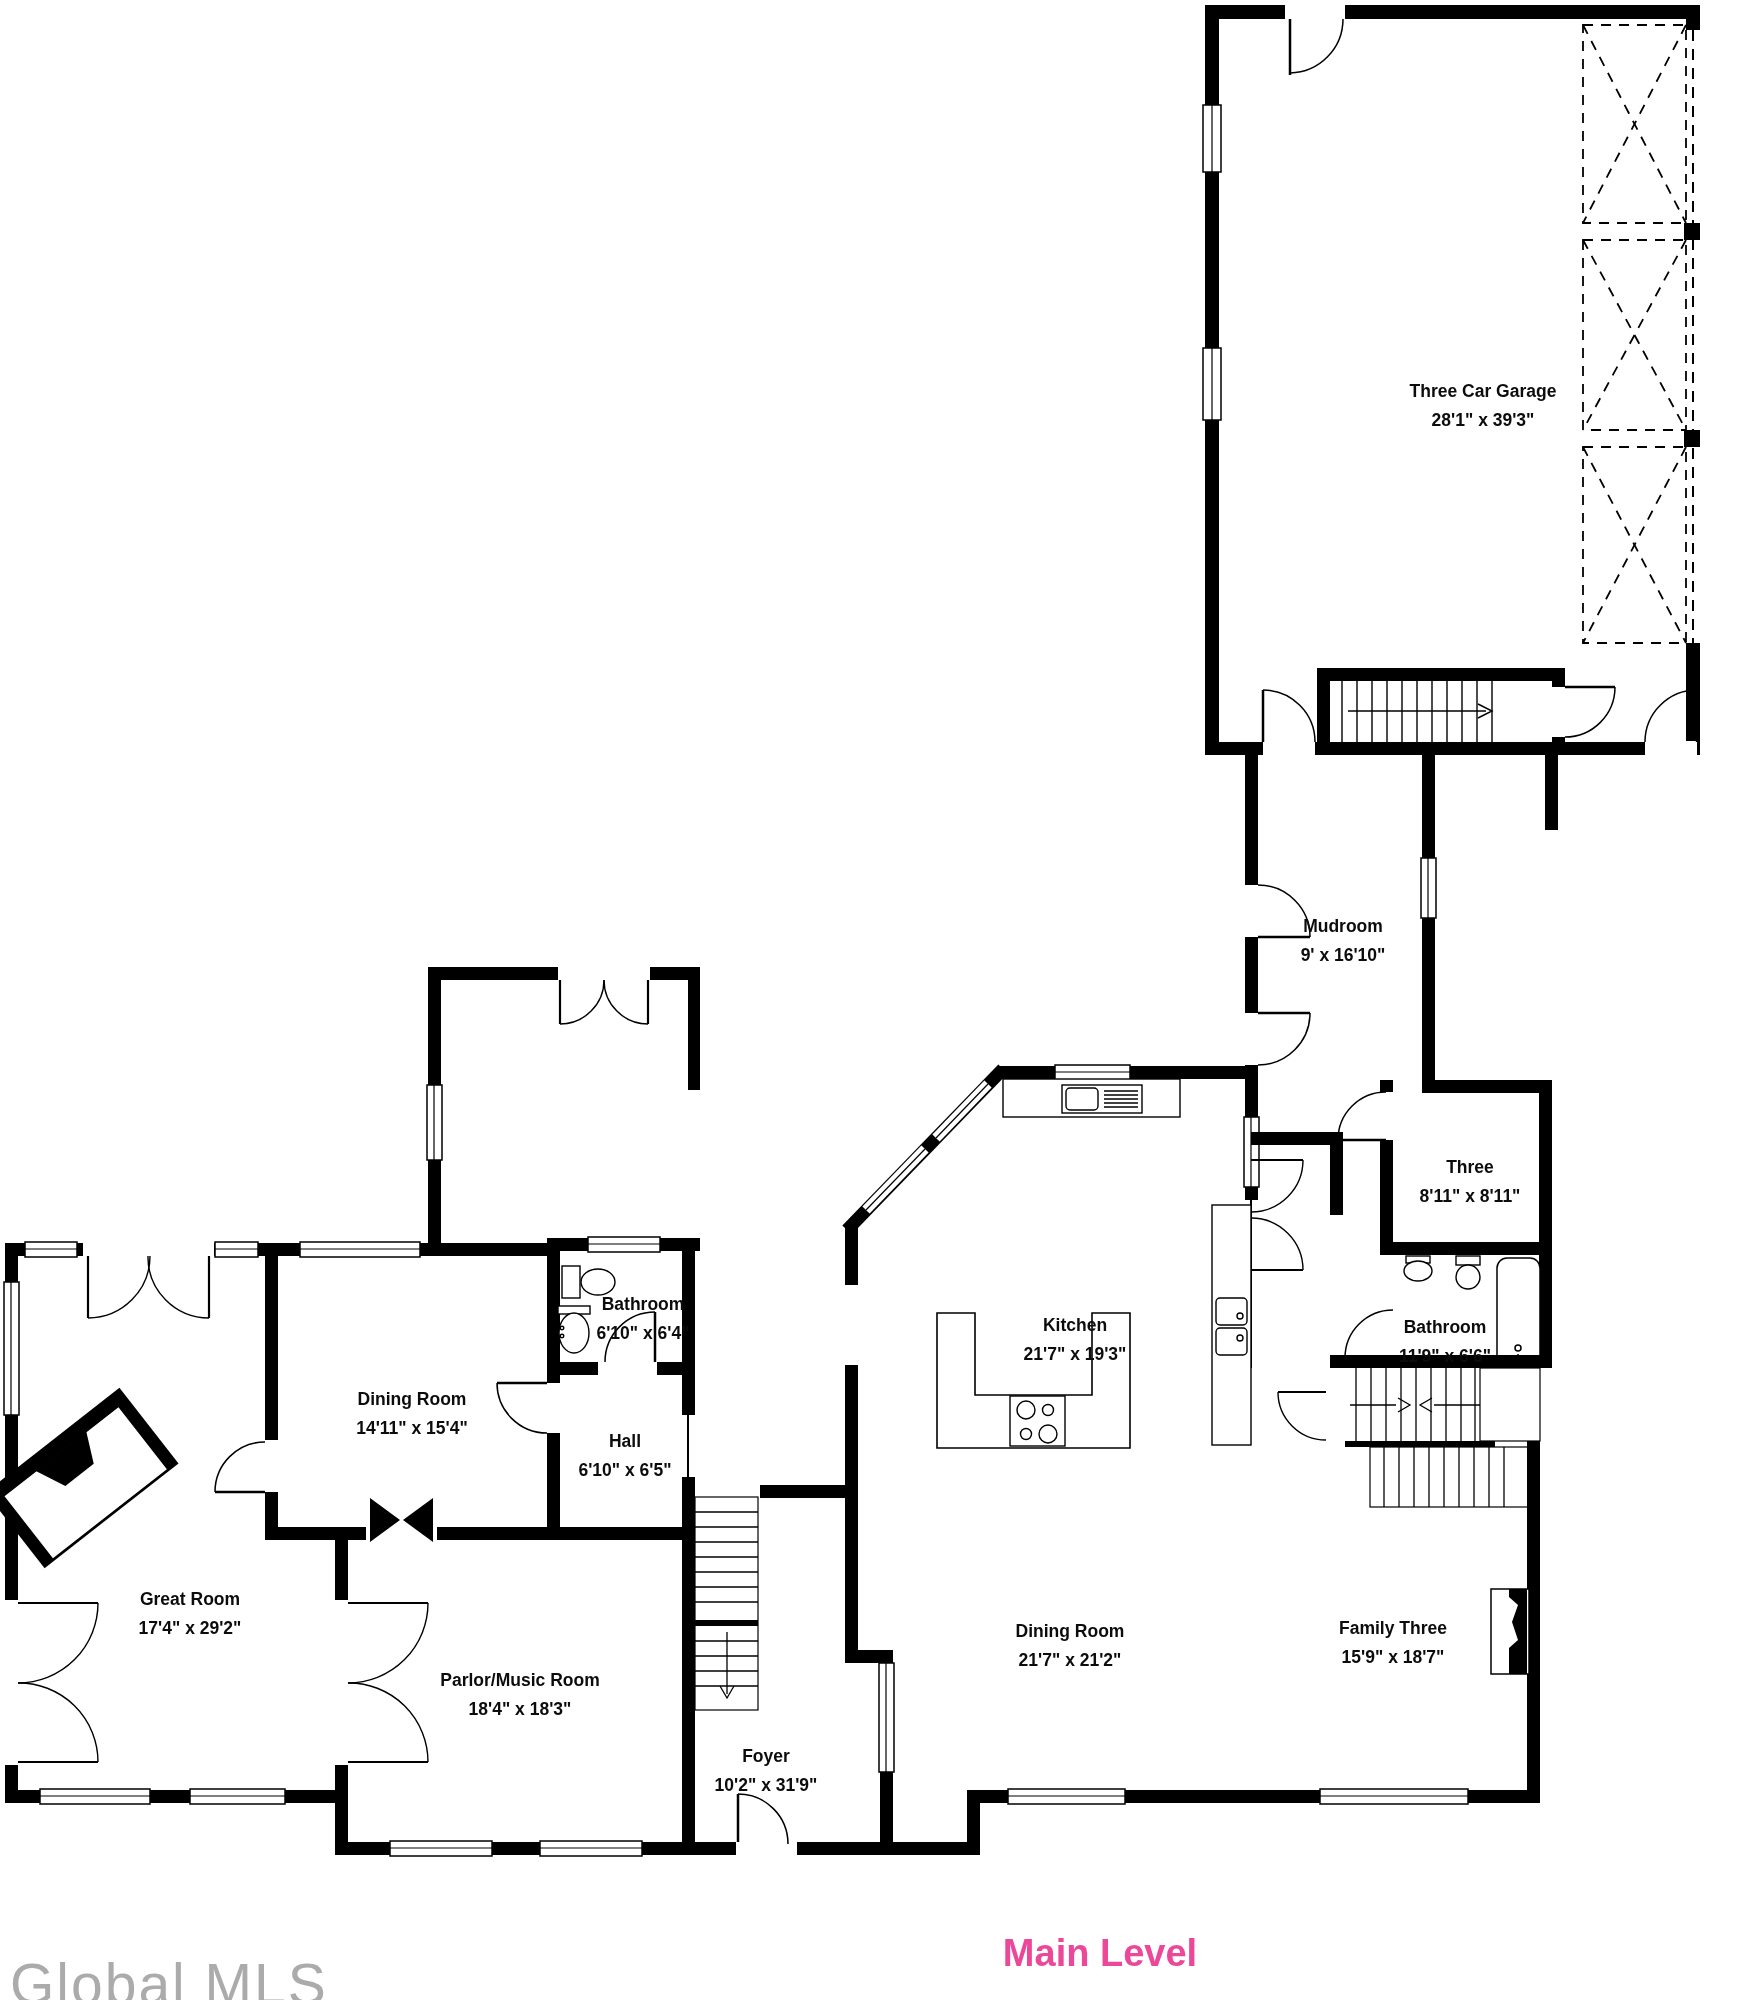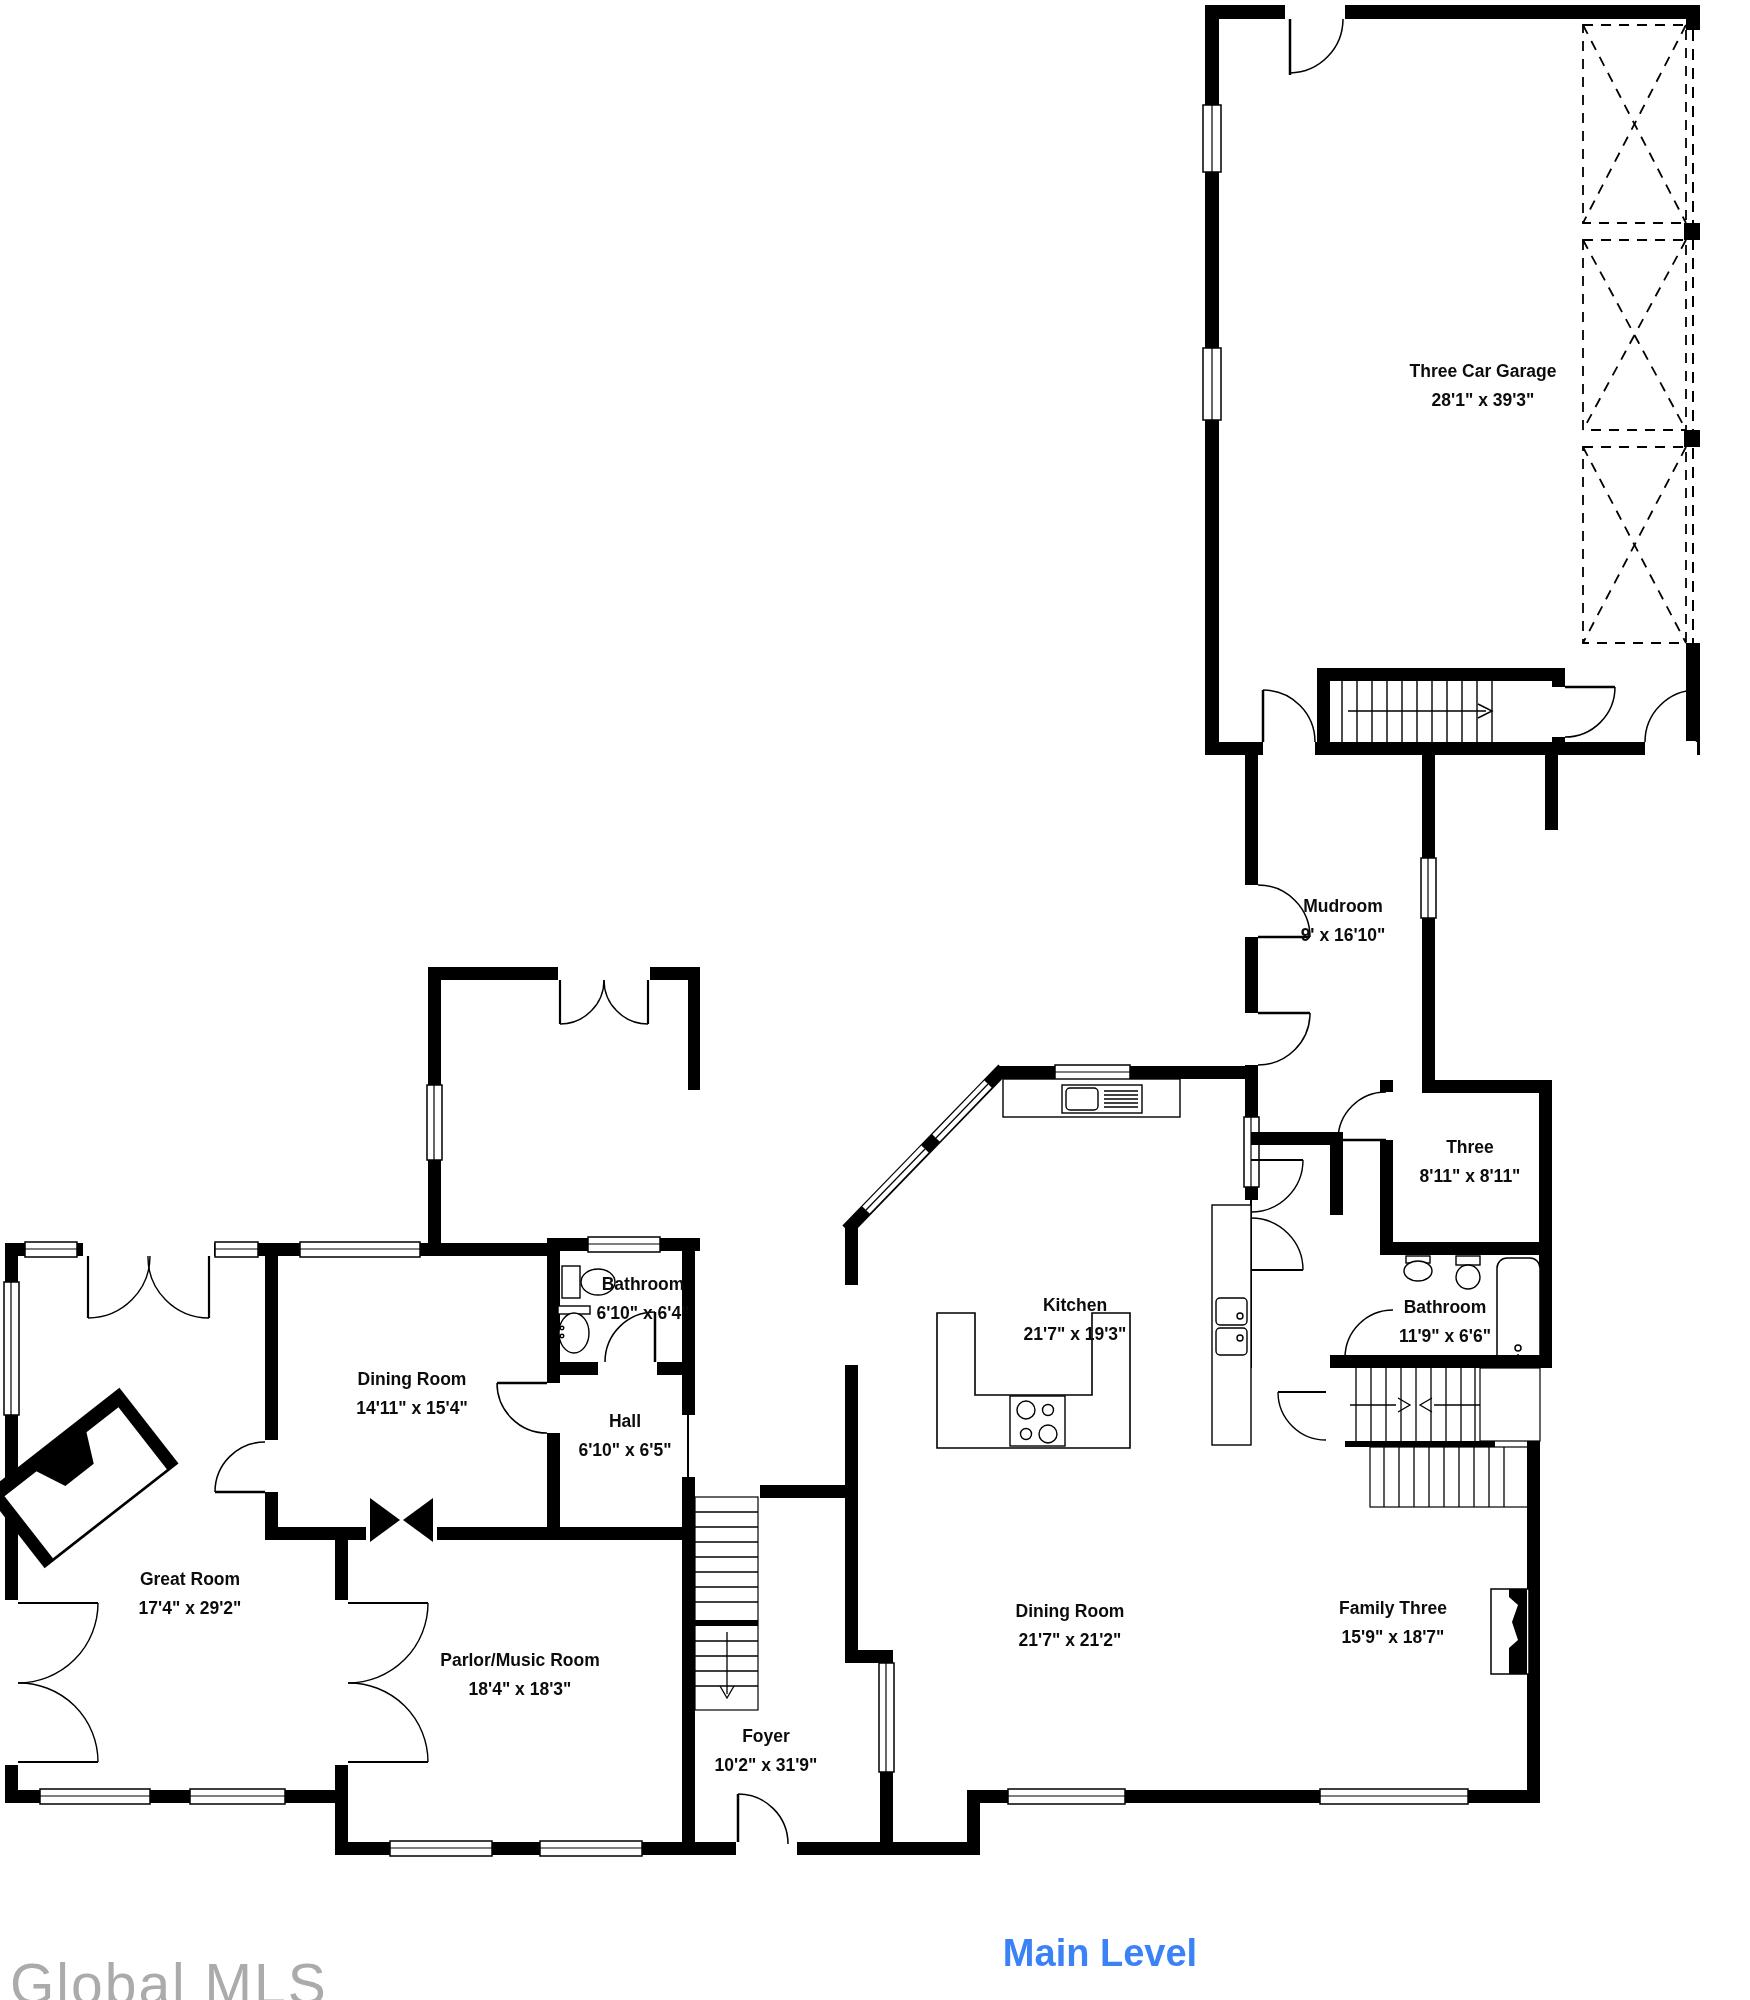--- a/index.html
+++ b/index.html
@@ -1,22 +1,22 @@
 <!DOCTYPE html>
 <html><head>
 <meta charset="utf-8">
 <style>
   html,body{margin:0;padding:0;background:#fff;}
   #stage{position:relative;width:1750px;height:2000px;background:#fff;overflow:hidden;
          font-family:"Liberation Sans",sans-serif;}
   #plan-svg{position:absolute;left:0;top:0;}
   .room-label{position:absolute;transform:translate(-50%,-50%);display:flex;flex-direction:column;
       align-items:center;gap:11px;font-weight:bold;font-size:17.5px;color:#0c0c0c;
-      white-space:nowrap;line-height:1;}
-  .plan-title{position:absolute;transform:translate(-50%,-50%);font-weight:bold;font-size:38px;color:#3b82f6;}
+      white-space:nowrap;line-height:1;margin-top:20px;}
+  .plan-title{position:absolute;transform:translate(-50%,-50%);font-weight:bold;font-size:38px;color:#ec4899;}
   .watermark{position:absolute;font-weight:200;font-size:57px;color:#ababab;letter-spacing:2px;line-height:1;}
 </style>
 </head>
 <body>
 
 <div id="stage">
 
 <svg id="plan-svg" width="1750" height="2000" viewBox="0 0 1750 2000">
 
   <g>

